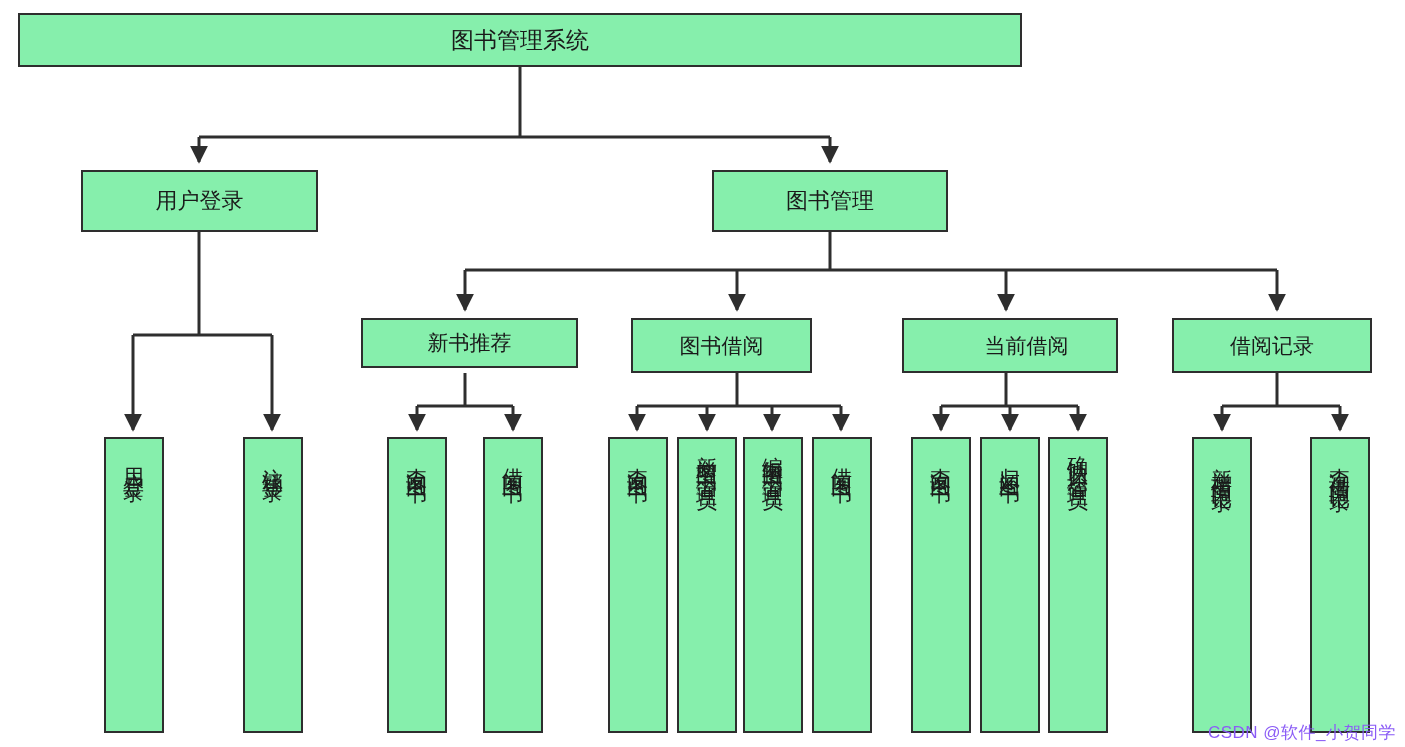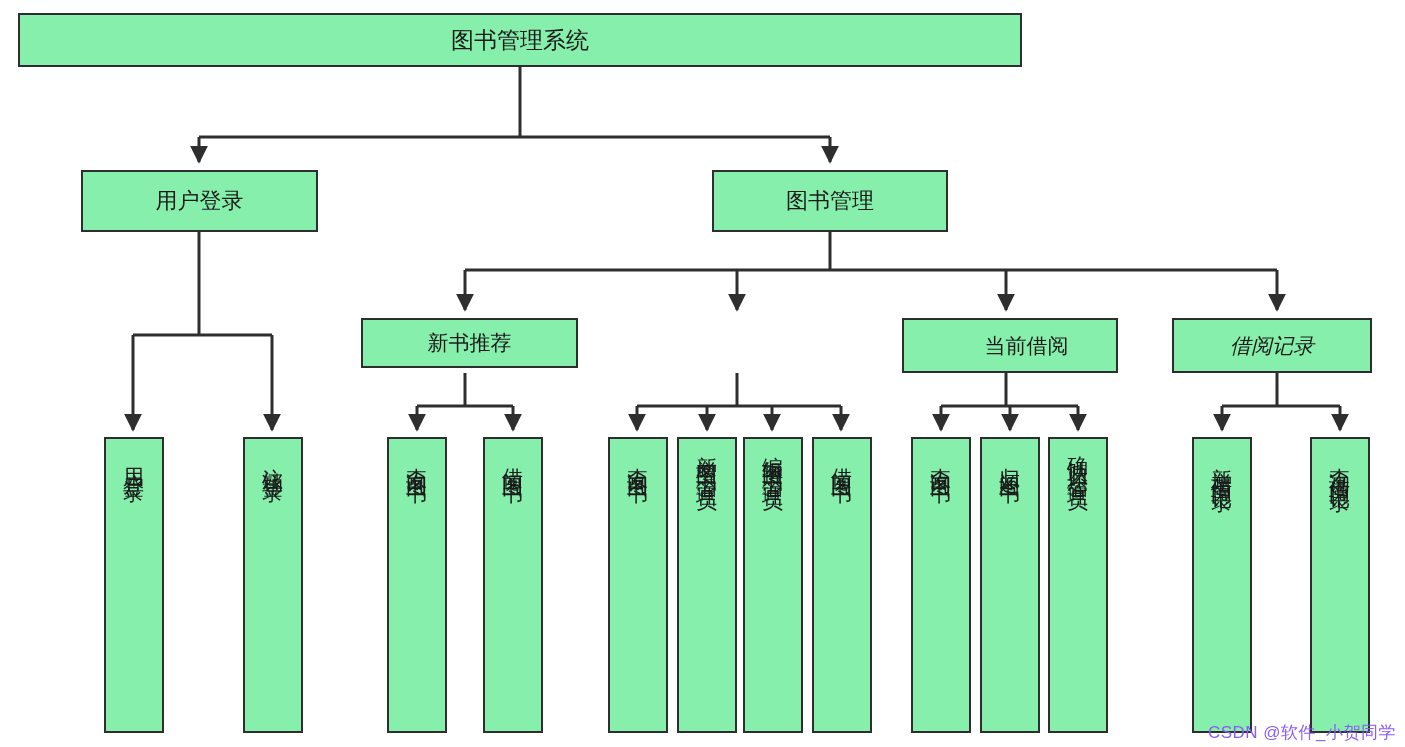--- a/index.html
+++ b/index.html
@@ -133,24 +133,27 @@
   <div class="node lvl2" style="left:81px; top:170px; width:237px; height:62px;">
     <span>用户登录</span>
   </div>
   <div class="node lvl2" style="left:712px; top:170px; width:236px; height:62px;align-items:center;">
     <span>图书管理</span>
   </div>
 
   <div class="node lvl3" style="left:361px; top:318px; width:217px; height:50px;">
     <span>新书推荐</span>
   </div>
+  <div class="node lvl3" style="left:631px; top:318px; width:181px; height:55px;">
+    <span>图书借阅</span>
+  </div>
   <div class="node lvl3" style="left:902px; top:318px; width:216px; height:55px;padding-left:33px;">
     <span>当前借阅</span>
   </div>
-  <div class="node lvl3" style="left:1172px; top:318px; width:200px; height:55px;font-style:italic;">
+  <div class="node lvl3" style="left:1172px; top:318px; width:200px; height:55px;">
     <span>借阅记录</span>
   </div>
 
   <div class="node leaf" style="left:104px; top:437px; width:60px; height:296px;">
     <span class="vtext pad-top">用户登录</span>
   </div>
   <div class="node leaf" style="left:243px; top:437px; width:60px; height:296px;">
     <span class="vtext pad-top">注销登录</span>
   </div>
 

